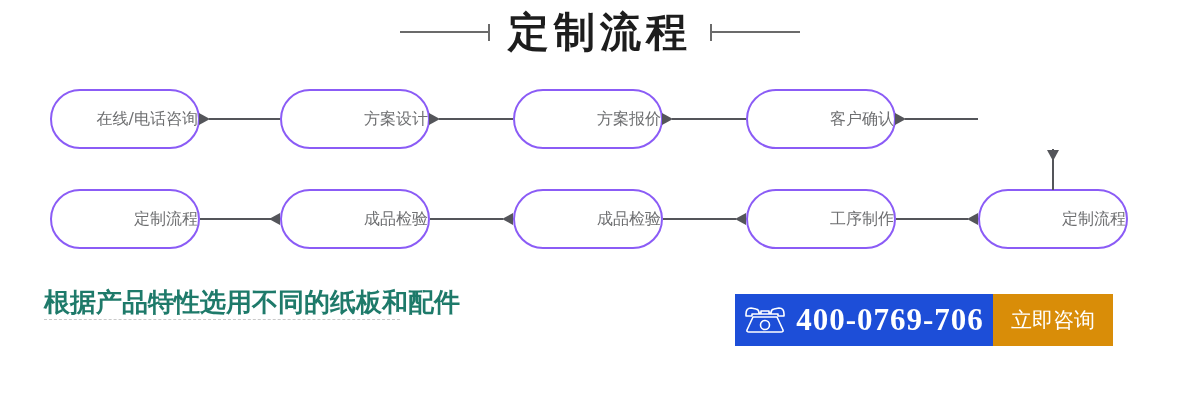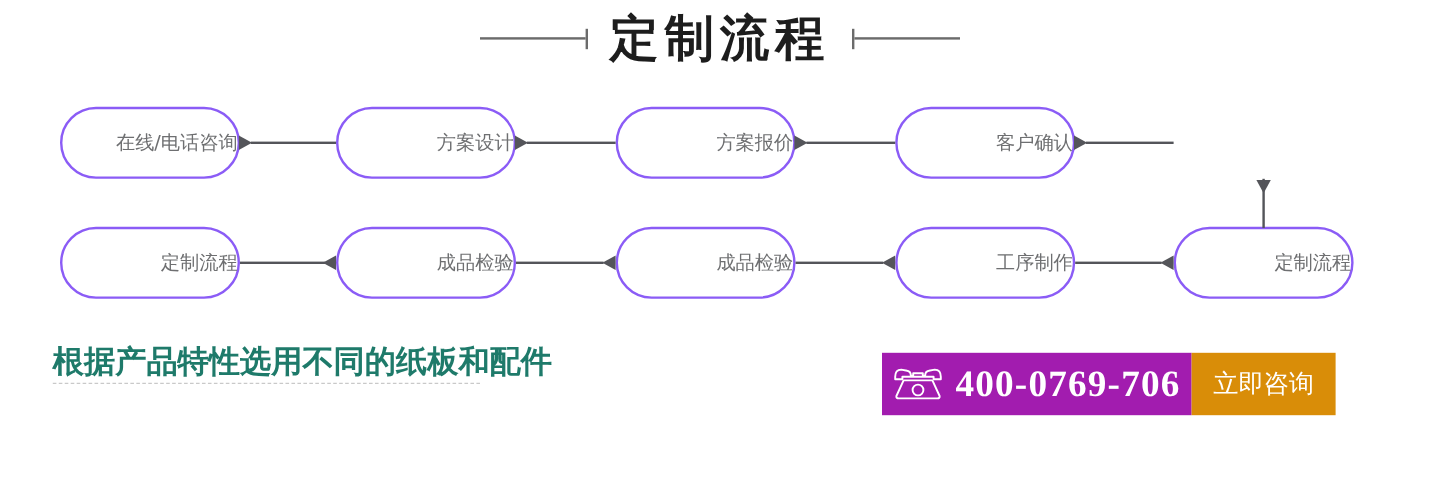--- a/index.html
+++ b/index.html
@@ -92,21 +92,21 @@
 
   
   .contact-bar {
     position: absolute;
     left: 735px; top: 294px;
     width: 390px; height: 52px;
     display: flex;
   }
   .phone-section {
     width: 258px; height: 100%;
-    background: #a21caf;
+    background: #1d4ed8;
     display: flex;
     align-items: center;
     justify-content: center;
   }
   .phone-icon { margin-right: 10px; flex: 0 0 auto; }
   .phone-number {
     font-family: "Liberation Serif", "DejaVu Serif", serif;
     font-weight: bold;
     font-size: 31px;
     color: #ffffff;

